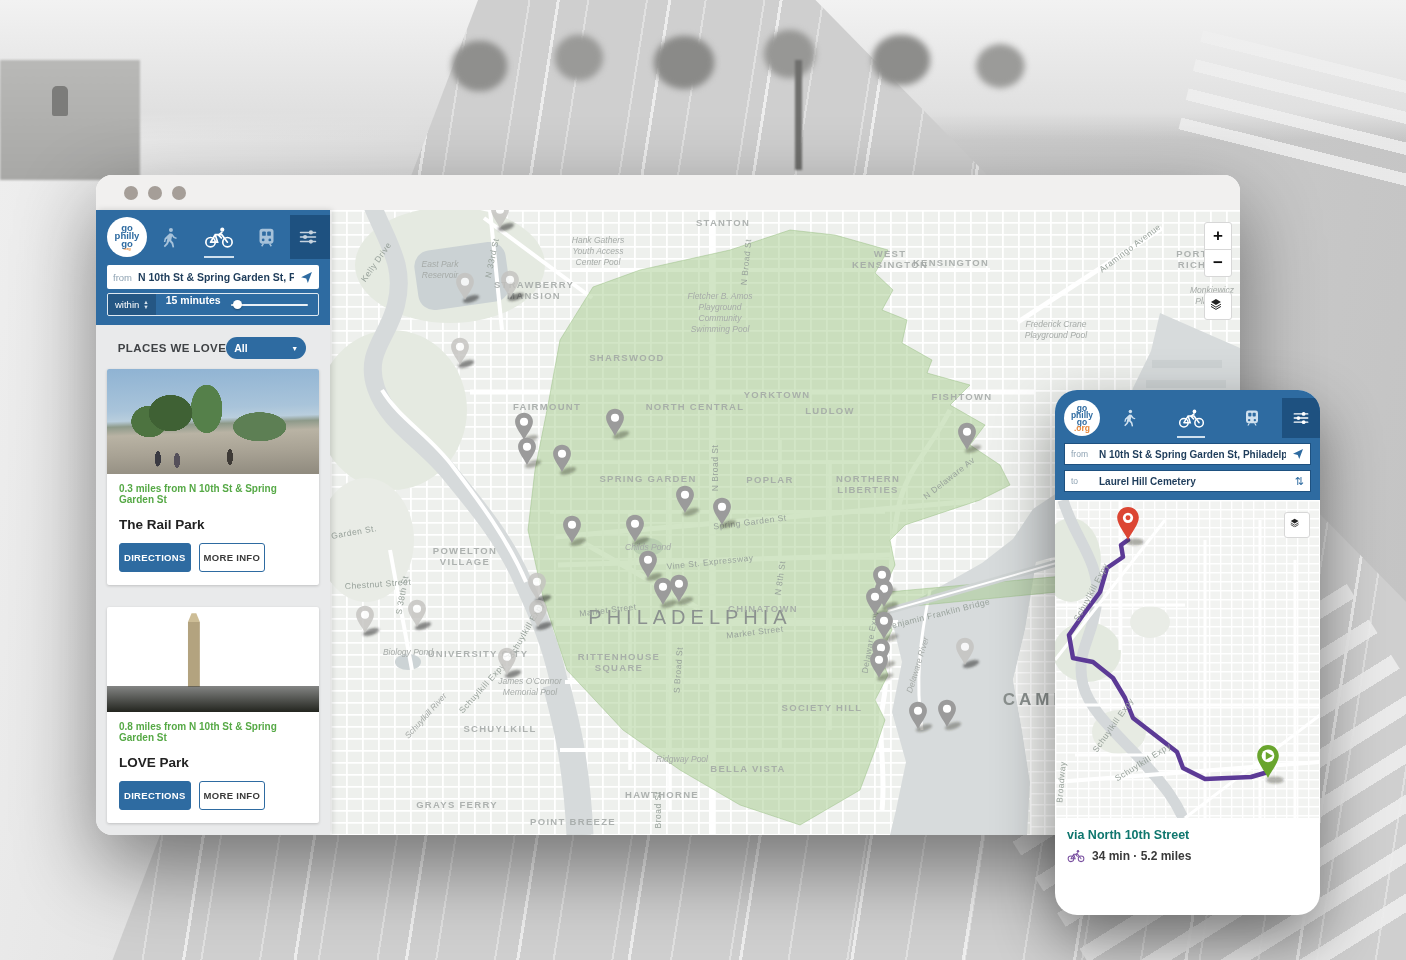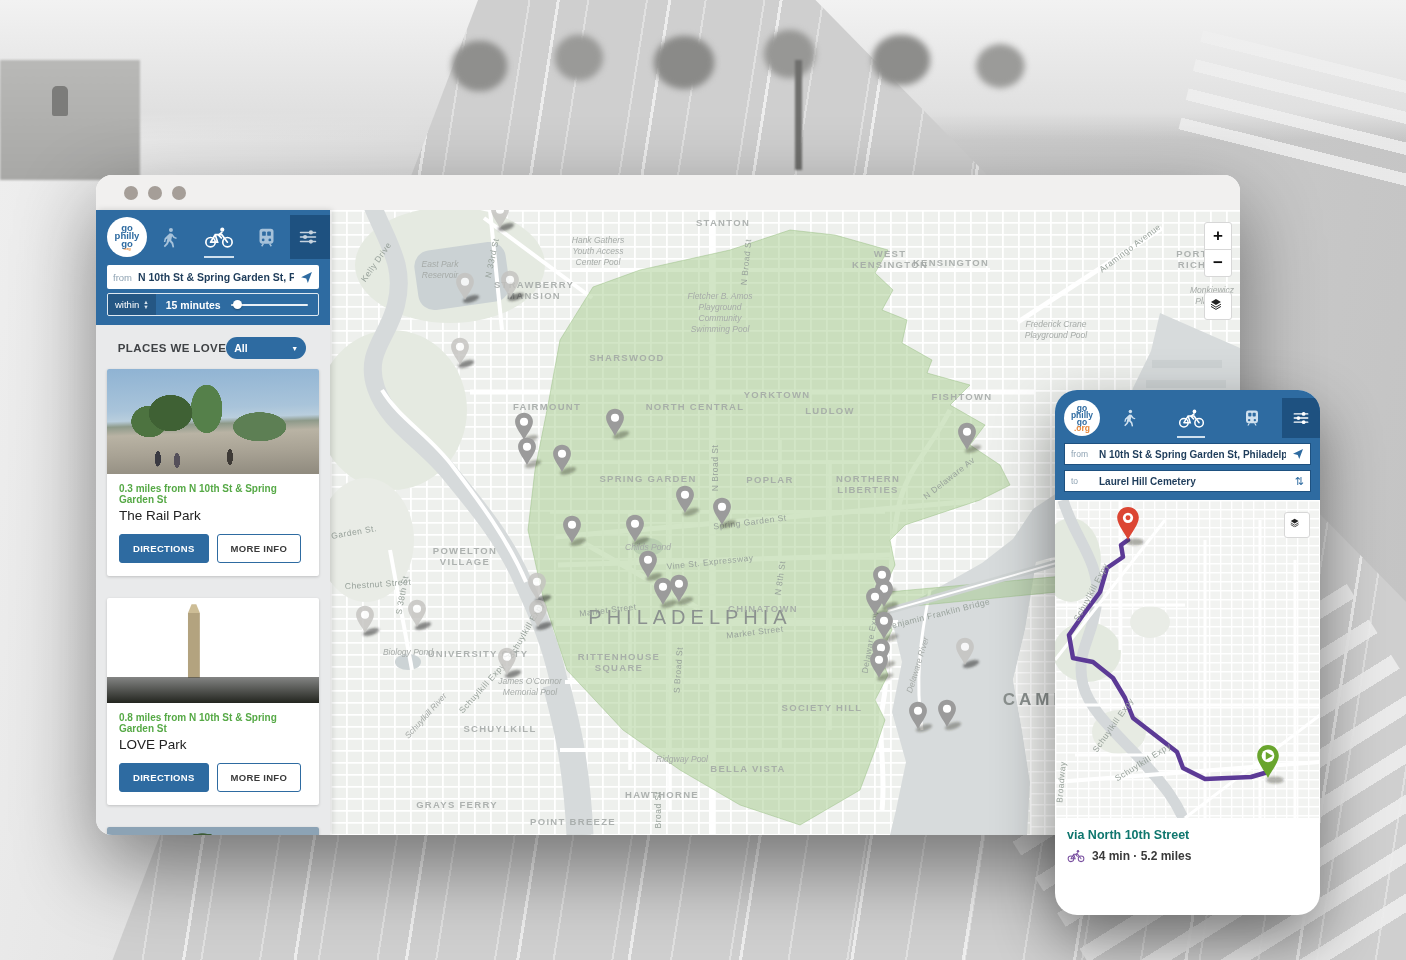--- a/index.html
+++ b/index.html
@@ -42,21 +42,21 @@
   .logo span { color:#2e6ba1; font-weight:bold; font-size:9.5px; letter-spacing:0; }
   .logo .org { color:#e8883a; font-size:4px; line-height:.5; }
   .tab { flex:1; display:flex; justify-content:center; align-items:center; height:44px; position:relative; cursor:pointer; }
   .tab svg { opacity:.75; }
   .tab.active svg { opacity:1; }
   .tab.active::after { content:""; position:absolute; bottom:1px; left:50%; transform:translateX(-50%); width:30px; height:2.5px; background:#cfe0ee; }
   .tab.settings { flex:0 0 40px; background:#1e5180; height:44px; margin-right:-11px; padding-right:4px; }
   .from-row { margin-top:6px; background:#fff; border-radius:2px; height:24px; display:flex; align-items:center; padding:0 6px; gap:6px; }
   .from-key { font-size:9.5px; color:#8fa3b3; }
   .from-val { font-size:10.5px; color:#1e3c5a; font-weight:bold; white-space:nowrap; overflow:hidden; flex:1; }
-  .within-row { margin-top:4px; border:1px solid rgba(255,255,255,.85); border-radius:2px; height:23px; display:flex; align-items:center; color:#fff; }
+  .within-row { margin-top:4px; border:1px solid rgba(255,255,255,.85); border-radius:2px; height:23px; display:flex; align-items:flex-start; color:#fff; }
   .within-key { background:rgba(0,0,0,.18); height:100%; display:flex; align-items:center; gap:4px; padding:0 7px; font-size:9.5px; }
   .stepper { display:flex; flex-direction:column; font-size:5.5px; line-height:.9; color:#dbe6ef; }
   .within-val { font-size:10.5px; font-weight:bold; padding:0 10px; }
   .slider { position:relative; flex:1; height:100%; margin-right:10px; cursor:pointer; }
   .slider .track { position:absolute; left:0; right:0; top:50%; height:2px; margin-top:-1px; background:rgba(255,255,255,.9); border-radius:2px; }
   .slider .knob { position:absolute; left:2px; top:50%; width:9px; height:9px; margin-top:-4.5px; border-radius:50%; background:#fff; box-shadow:0 1px 2px rgba(0,0,0,.3); }
 
   .places-row { display:flex; align-items:center; justify-content:center; padding:12px 11px 10px 9px; }
   .places-title { font-size:11.5px; font-weight:bold; color:#3f4245; letter-spacing:.4px; }
   .filter { background:#2e6ba1; color:#fff; width:80px; height:22px; border-radius:11px; display:flex; align-items:center; justify-content:space-between; padding:0 8px; font-size:10.5px; font-weight:bold; cursor:pointer; }
@@ -84,23 +84,23 @@
   .photo-love::after { content:""; position:absolute; left:0; right:0; bottom:0; height:26px; background:linear-gradient(180deg, rgba(30,32,30,.55), #23251f); }
   .photo-sister { background:
     radial-gradient(ellipse 40px 34px at 15% 30%, #44603a 0 60%, transparent 61%),
     radial-gradient(ellipse 50px 38px at 45% 28%, #3c5a34 0 60%, transparent 61%),
     radial-gradient(ellipse 44px 32px at 78% 30%, #4a6840 0 60%, transparent 61%),
     linear-gradient(180deg,#8ca3b5 0 22%, #7f977a 30%, #6f9b55 70%, #5f8a49 100%); }
   .photo-sister::before { content:""; position:absolute; left:18%; top:12%; width:20%; height:86%; background:linear-gradient(180deg,#27402c 0 10%, #d8dbc8 10% 78%, #27402c 78%); border:3px solid #27402c; }
   .photo-sister::after { content:""; position:absolute; right:2%; top:26%; width:30%; height:40%; background:linear-gradient(180deg,#8d8779 0 35%, #b9b4a6 35%); }
   .card-body { padding:9px 12px 13px 12px; }
   .dist { font-size:10px; color:#56a946; font-weight:bold; }
-  .pname { font-size:13.5px; color:#222; font-weight:normal; margin-top:3px; }
+  .pname { font-size:13.5px; color:#222; font-weight:bold; margin-top:12px; }
   .btns { display:flex; gap:8px; margin-top:11px; }
-  .btn { font-family:inherit; font-size:9.5px; font-weight:bold; letter-spacing:.3px; padding:8px 13px; border-radius:3px; cursor:pointer; }
+  .btn { font-family:inherit; font-size:9.5px; font-weight:bold; letter-spacing:.3px; padding:8px 4px; border-radius:3px; cursor:pointer; }
   .btn.dir { background:#2e6ba1; color:#fff; border:1px solid #2e6ba1; }
   .btn.info { background:#fff; color:#3a3a3a; border:1px solid #2e6ba1; }
 
   
   .map { position:relative; flex:1; overflow:hidden; background:#404040; cursor:grab; }
   .map svg.base { position:absolute; left:0; top:0; }
   .maplabel { position:absolute; transform:translate(-50%,-50%); white-space:pre-line; text-align:center; pointer-events:none; }
   .maplabel.hood { font-size:9.5px; letter-spacing:1.3px; color:#a2a7a5; font-weight:bold; opacity:.85; }
   .maplabel.poi { font-size:8.5px; font-style:italic; color:#a6aba8; line-height:1.3; }
   .maplabel.street { font-size:8.5px; color:#98a29b; letter-spacing:.5px; }

